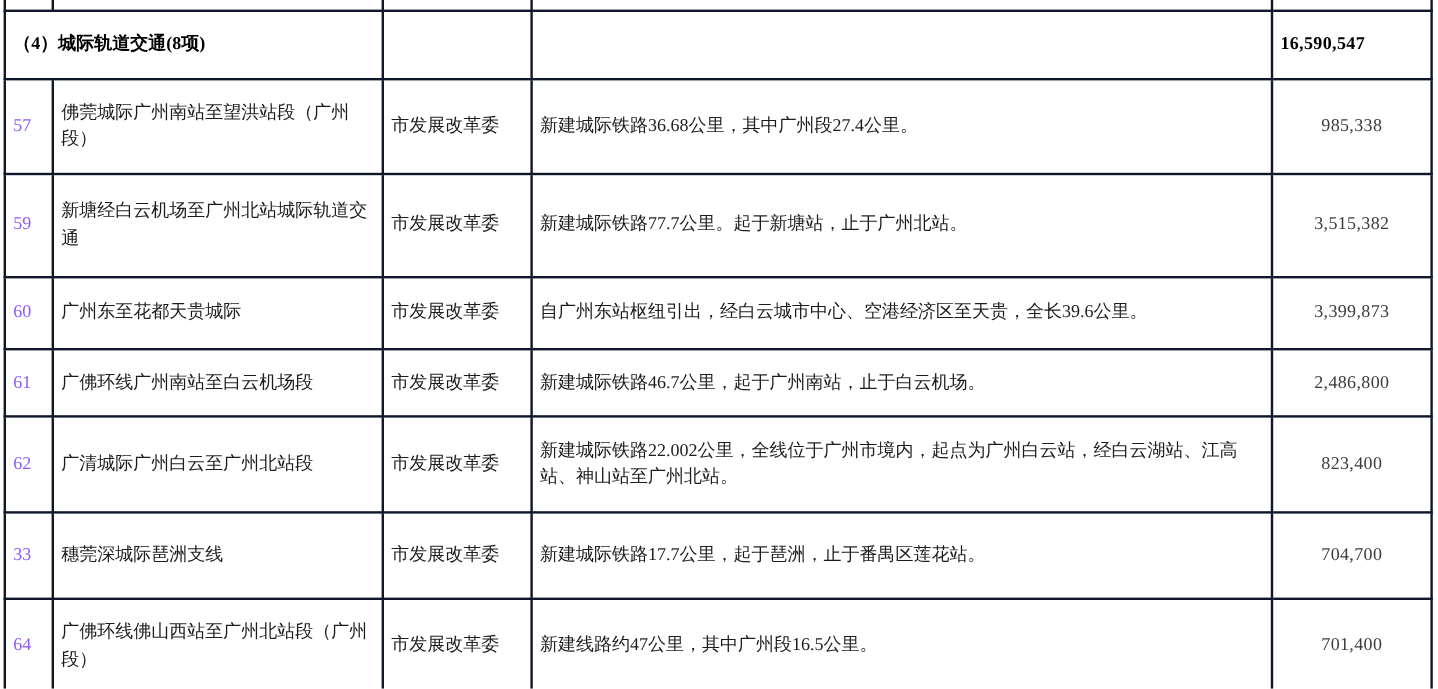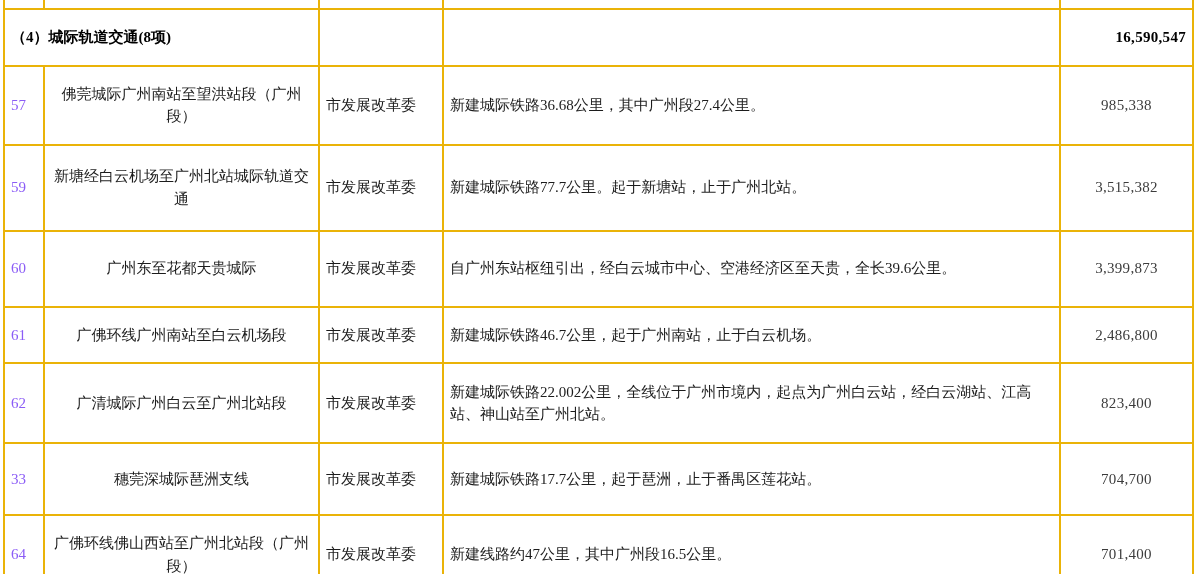--- a/index.html
+++ b/index.html
@@ -18,51 +18,51 @@
   }
   table.doc-table {
     position: absolute;
     left: 3px;
     top: 0;
     width: 1189px;
     border-collapse: collapse;
     table-layout: fixed;
   }
   table.doc-table td {
-    border: 2px solid #eab308;
+    border: 2px solid #0f172a;
     padding: 16px 6px;
     vertical-align: middle;
     font-size: 15px;
     line-height: 1.5;
     overflow: hidden;
     word-break: break-all;
   }
   
   tr.row-partial td {
     border-top: none;
     padding: 0;
   }
   tr.row-partial { height: 9px; }
   tr.row-section { height: 33px; }
   tr.row-h71 { height: 71px; }
   tr.row-h53 { height: 53px; }
   tr.row-h70 { height: 86px; }
-  tr.row-h60 { height: 76px; }
+  tr.row-h60 { height: 60px; }
   tr.row-h62 { height: 54px; margin-top: 41px; }
   tr.row-h80 { height: 80px; }
   tr.row-h72 { height: 72px; }
   tr.row-h56 { height: 72px; }
 
   td.col-no {
     text-align: left;
     padding: 2px 2px;
     color: #8b5cf6;
   }
   td.col-name {
-    text-align: center;
+    text-align: left;
     padding-left: 7px;
     padding-right: 10px;
   }
   td.col-dept {
     text-align: left;
     padding-left: 8px;
   }
   td.col-desc {
     text-align: left;
     padding-left: 8px;
@@ -75,21 +75,21 @@
   }
   td.section-label-cell {
     font-weight: bold;
     color: #000000;
     padding-left: 5px;
     font-size: 15.5px;
   }
   td.section-total-cell {
     font-weight: bold;
     color: #000000;
-    text-align: right;
+    text-align: left;
     letter-spacing: 0.3px;
   }
 </style>
 </head>
 <body>
 
 <div class="page">
   <table class="doc-table">
     <colgroup>
       <col style="width:40px">

